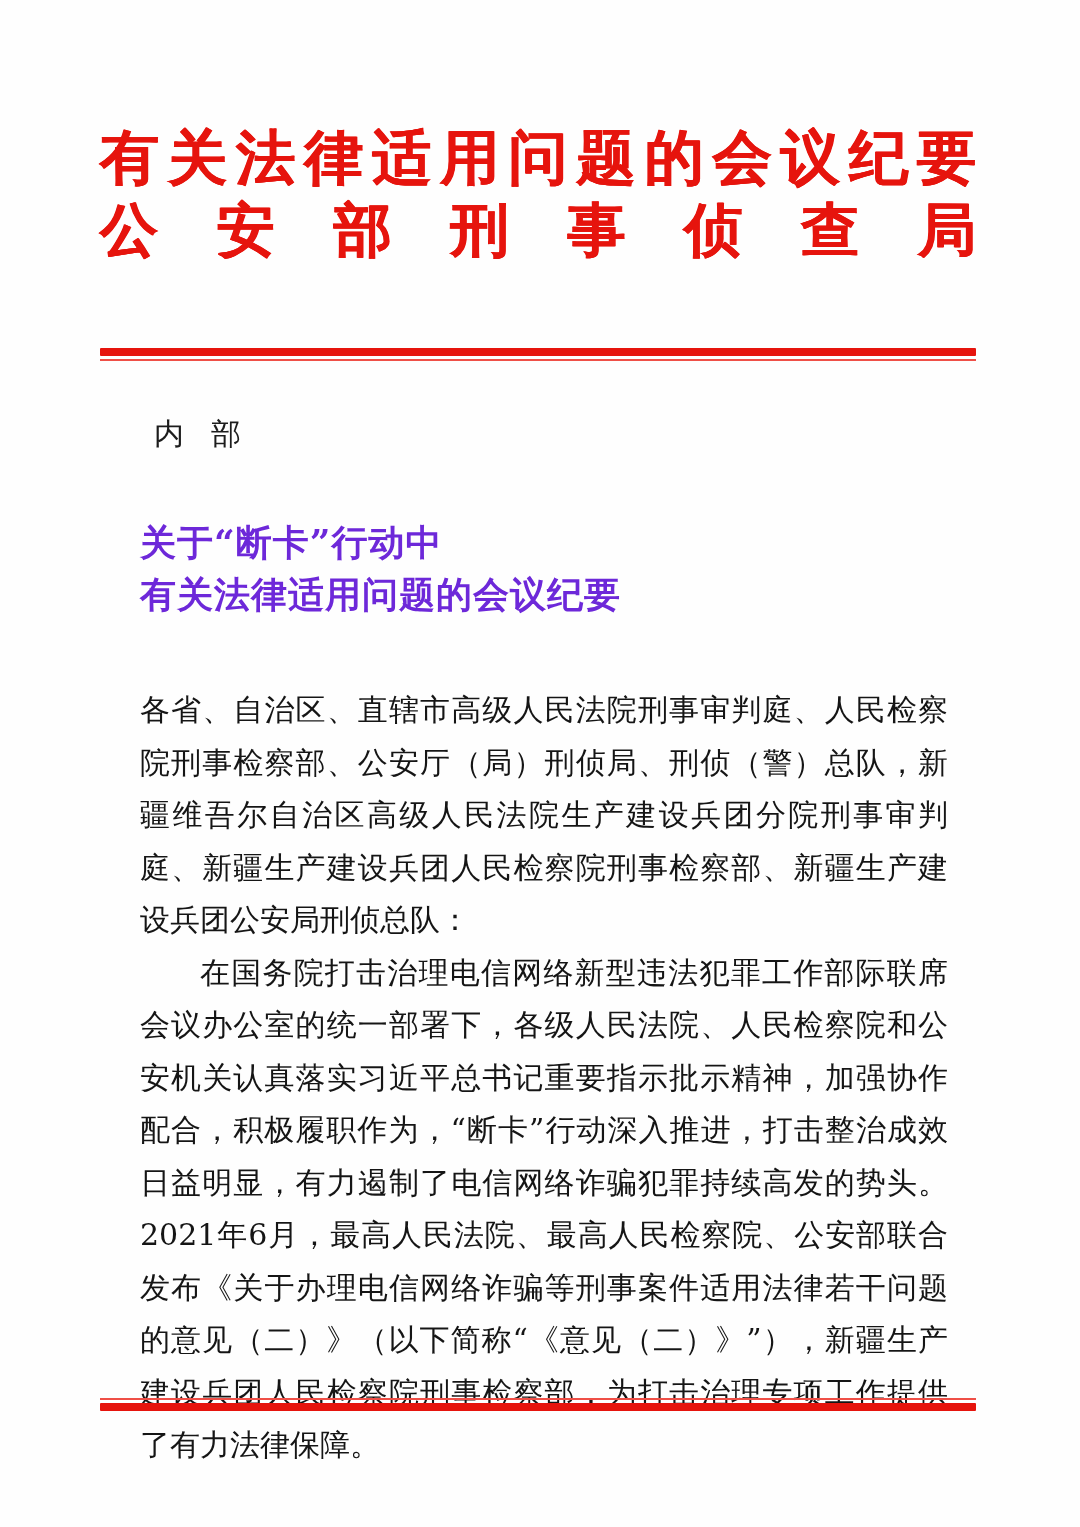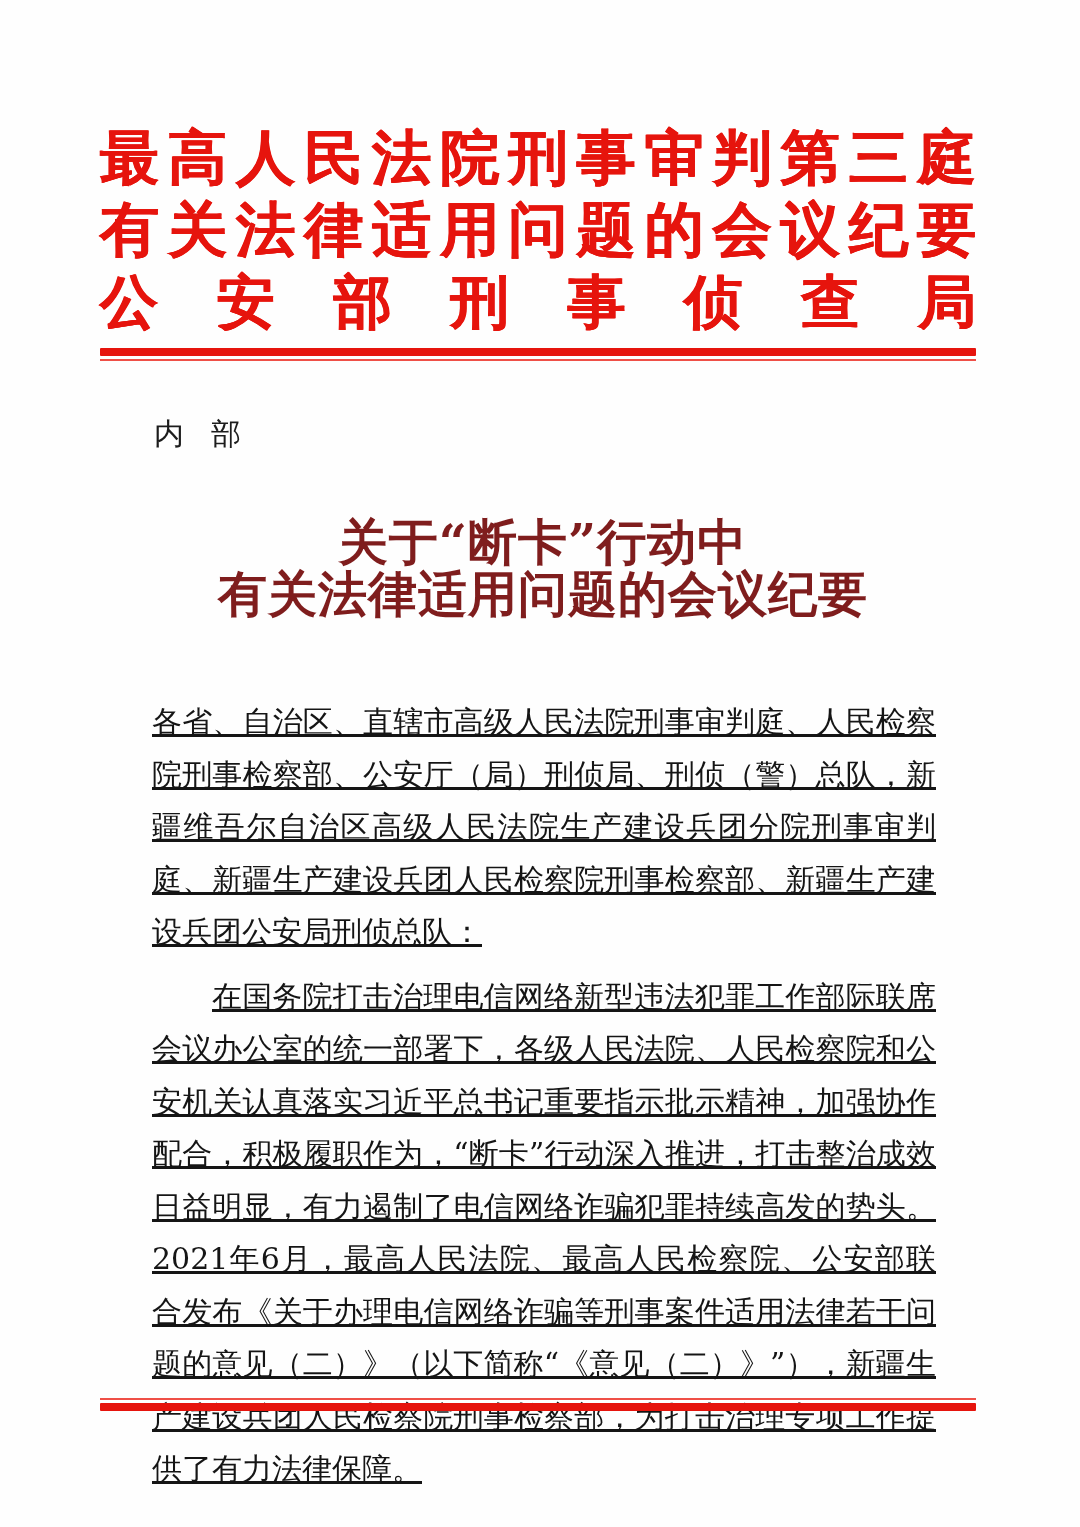--- a/index.html
+++ b/index.html
@@ -98,59 +98,56 @@
     display: inline-block;
     width: 26px;
   }
 
   
   .doc-title {
     position: absolute;
     left: 140px;
     top: 516px;
     width: 806px;
-    text-align: center;
     font-family: "DejaVu Serif", "Liberation Serif", serif;
     font-weight: 700;
-    font-size: 49px;
+    font-size: 36px;
     line-height: 52px;
-    color: #7f1d1d;
+    color: #6d28d9;
     letter-spacing: 1px;
   }
 
   
   .body-text {
     position: absolute;
     left: 140px;
     top: 684px;
     width: 808px;
     font-family: "DejaVu Serif", "Liberation Serif", serif;
     font-size: 30px;
     line-height: 52.5px;
     color: #151515;
     text-align: justify;
     text-justify: inter-ideograph;
   }
   .body-text p {
-    margin: 12px;
+    margin: 0;
     text-align: justify;
     text-justify: inter-ideograph;
-    text-decoration: underline;
   }
   .body-text p.indent {
     text-indent: 60px;
   }
 </style>
 </head>
 <body>
 
 <div class="page">
 
   <div class="letterhead">
-    <div class="letterhead-line">最高人民法院刑事审判第三庭</div>
     <div class="letterhead-line">有关法律适用问题的会议纪要</div>
     <div class="letterhead-line spaced">公安部刑事侦查局</div>
   </div>
 
   <div class="divider-top">
     <div class="bar-thick"></div>
     <div class="bar-gap"></div>
     <div class="bar-thin"></div>
   </div>
 

